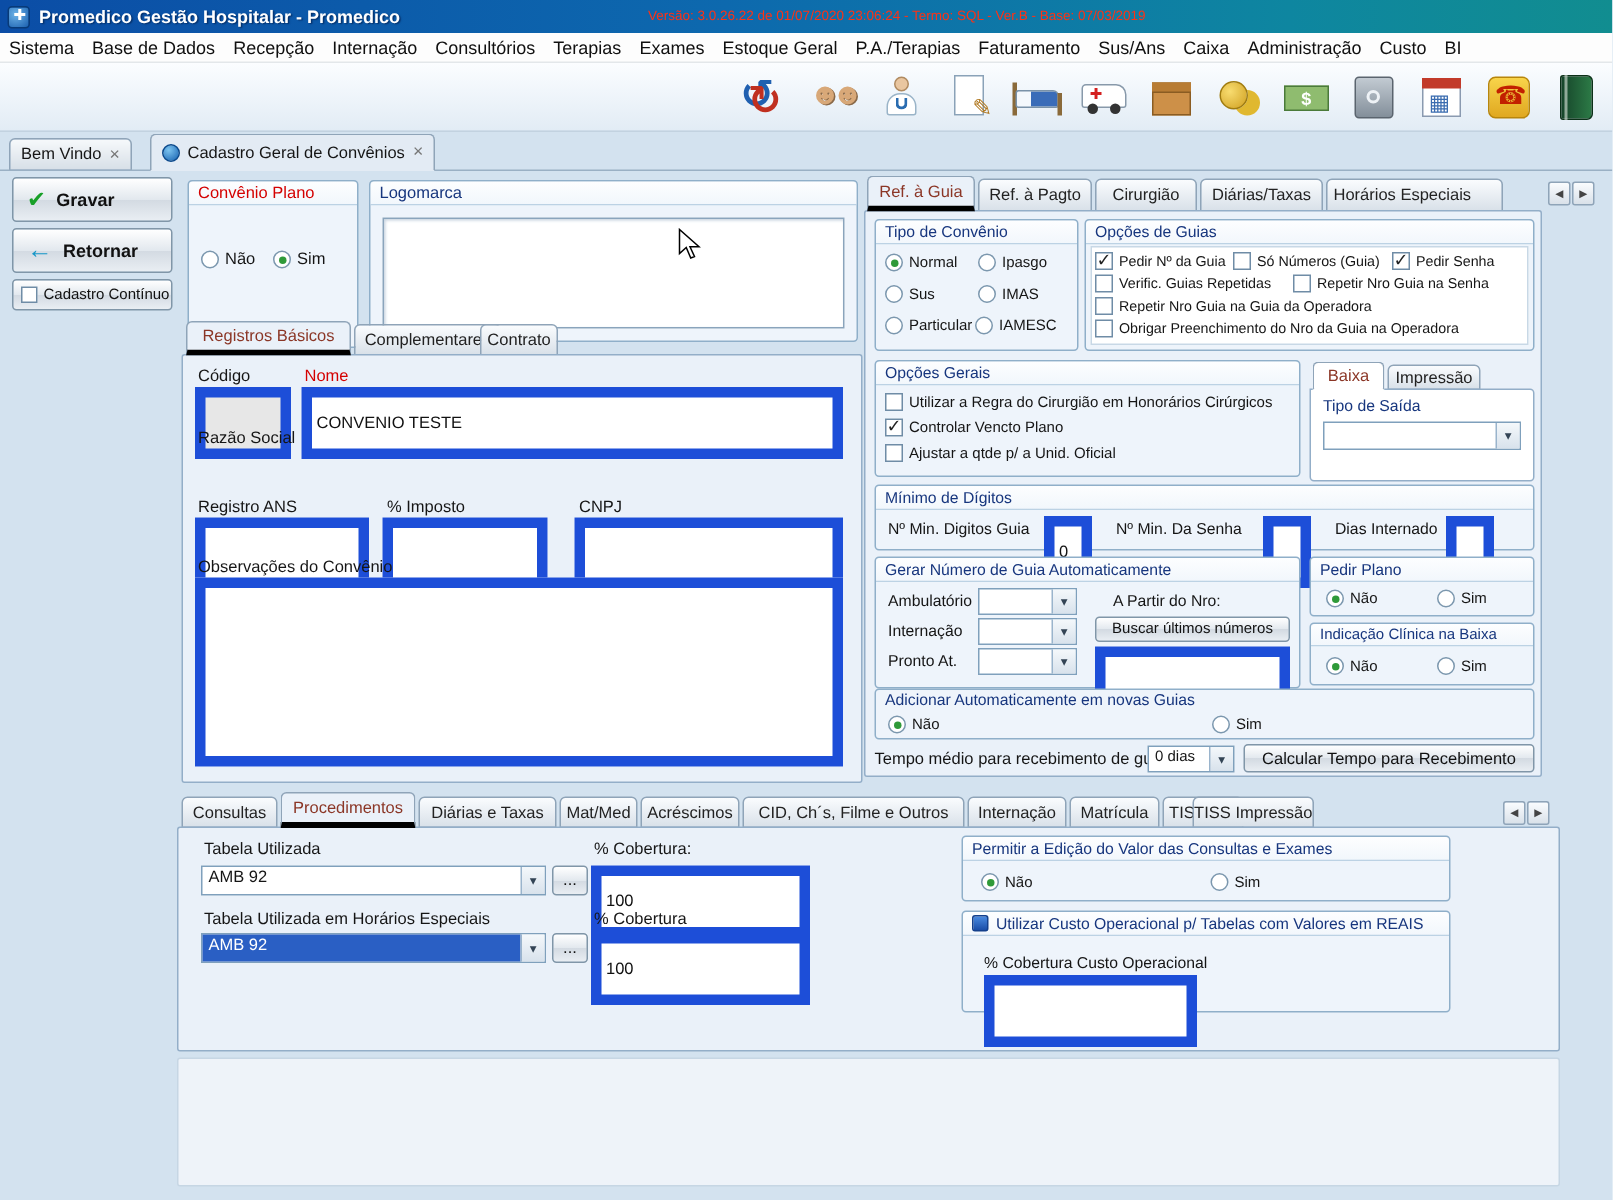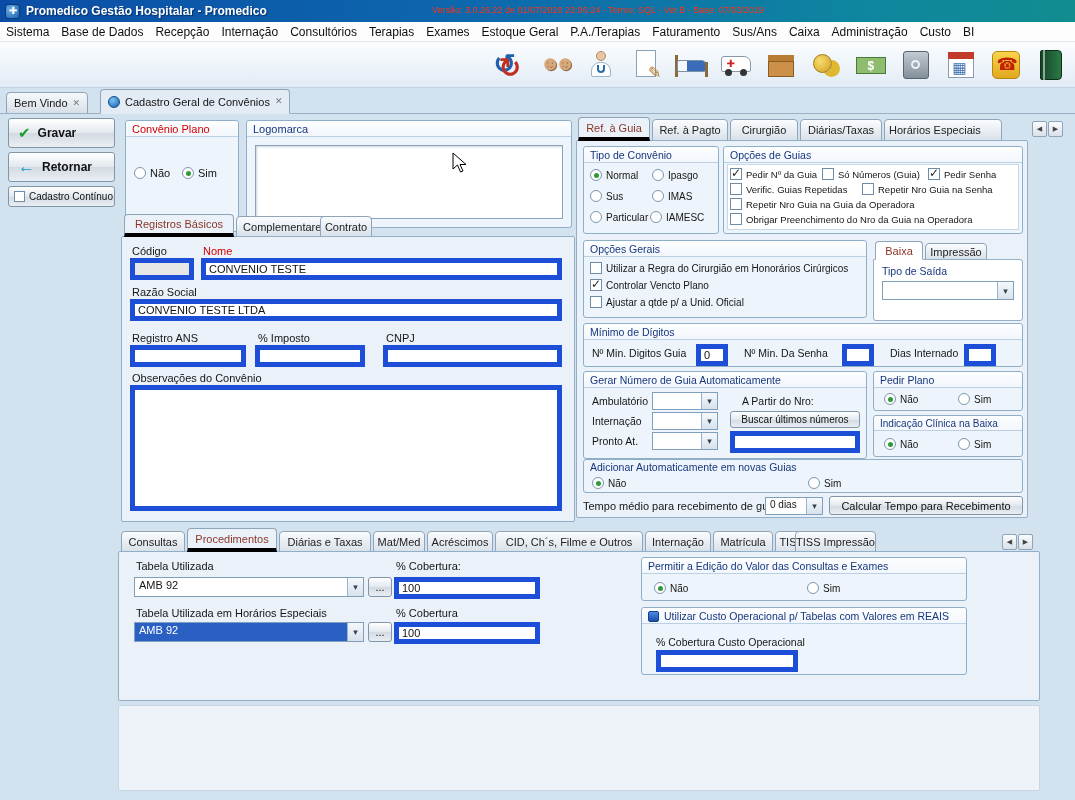--- a/index.html
+++ b/index.html
@@ -64,21 +64,21 @@
 .panel{position:absolute;background:#eaf1f9;border:1px solid #93aec8;border-radius:2px}
 .gb{position:absolute;border:1px solid #8fafc9;border-radius:3px;background:#eef4fb}
 .gb-title{display:block;padding:2px 6px 1px;border-bottom:1px solid #bcd2e4;background:linear-gradient(#fdfeff,#f2f7fc);color:#17367e;border-radius:3px 3px 0 0;white-space:nowrap;overflow:hidden;font-size:11px}
 .gb-title.red{color:#d40000}
 .inner-white{position:absolute;left:3px;top:17px;right:3px;bottom:3px;background:#fff;border:1px solid #c8d8e6}
 .ptab{position:absolute;display:flex;align-items:center;justify-content:center;border:1px solid #8fa4b8;border-radius:4px 4px 0 0;font-size:11px;background:linear-gradient(#fafcfe,#d9e1e9);color:#222;padding:0 4px;white-space:nowrap;overflow:hidden}
 .ptab.active{background:#eaf1f9;border-bottom:4px solid #000000;color:#8b3626;z-index:4}
 .lbl{position:absolute;white-space:nowrap}
 .lbl.red{color:#d40000}
 .navy{color:#17367e}
-.tin{position:absolute;border:5px solid #1d4ed8;background:#fff;font:11px "Liberation Sans","DejaVu Sans",sans-serif;padding:6px 3px;color:#111}
+.tin{position:absolute;border:7px solid #1d4ed8;background:#fff;font:11px "Liberation Sans","DejaVu Sans",sans-serif;padding:17px 3px;color:#111}
 .tin.disabled{background:#e7e7e7}
 textarea.tin{resize:none}
 .combo{position:absolute;border:1px solid #7fa0bc;background:#fff;display:flex}
 .combo-text{flex:1;padding:1px 4px;font-size:11px;overflow:hidden;white-space:nowrap}
 .combo-text.hl{background:#2a5fc4;color:#fff}
 .combo-arrow{width:16px;border-left:1px solid #9ab4cc;background:linear-gradient(#f4f8fb,#d8e2ec);display:flex;align-items:center;justify-content:center;flex:none}
 .combo-arrow::after{content:"▾";font-size:9px;color:#345}
 .ctrl{position:absolute;display:flex;align-items:center;gap:4px;white-space:nowrap}
 .cb{width:12px;height:12px;border:1px solid #6f8ca6;background:#fff;position:relative;flex:none}
 .cb.on::after{content:"✓";position:absolute;left:0;top:-3px;font-size:12px;font-weight:bold;color:#222}
@@ -244,21 +244,20 @@
   <div class="ptab" style="left:320px;top:216px;width:52px;height:21px">
       <span>Contrato</span>
     </div>
 
   <div class="panel" style="left:121px;top:236px;width:454px;height:286px">
     <span class="lbl" style="left:10px;top:8px">Código</span>
     <span class="lbl red" style="left:81px;top:8px">Nome</span>
     <input class="tin disabled" style="left: 8px; top: 21px; width: 64px; height: 18px;" readonly="">
     <input class="tin" style="left: 79px; top: 21px; width: 361px; height: 18px;" value="CONVENIO TESTE">
     <span class="lbl" style="left:10px;top:49px">Razão Social</span>
-    <input class="tin" style="left: 8px; top: 62px; width: 432px; height: 18px;" value="CONVENIO TESTE LTDA">
     <span class="lbl" style="left:10px;top:95px">Registro ANS</span>
     <span class="lbl" style="left:136px;top:95px">% Imposto</span>
     <span class="lbl" style="left:264px;top:95px">CNPJ</span>
     <input class="tin" style="left: 8px; top: 108px; width: 116px; height: 18px;">
     <input class="tin" style="left: 133px; top: 108px; width: 110px; height: 18px;">
     <input class="tin" style="left: 261px; top: 108px; width: 179px; height: 18px;">
     <span class="lbl" style="left:10px;top:135px">Observações do Convênio</span>
     <textarea class="tin" style="left: 8px; top: 148px; width: 432px; height: 126px;"></textarea>
   </div>
 

